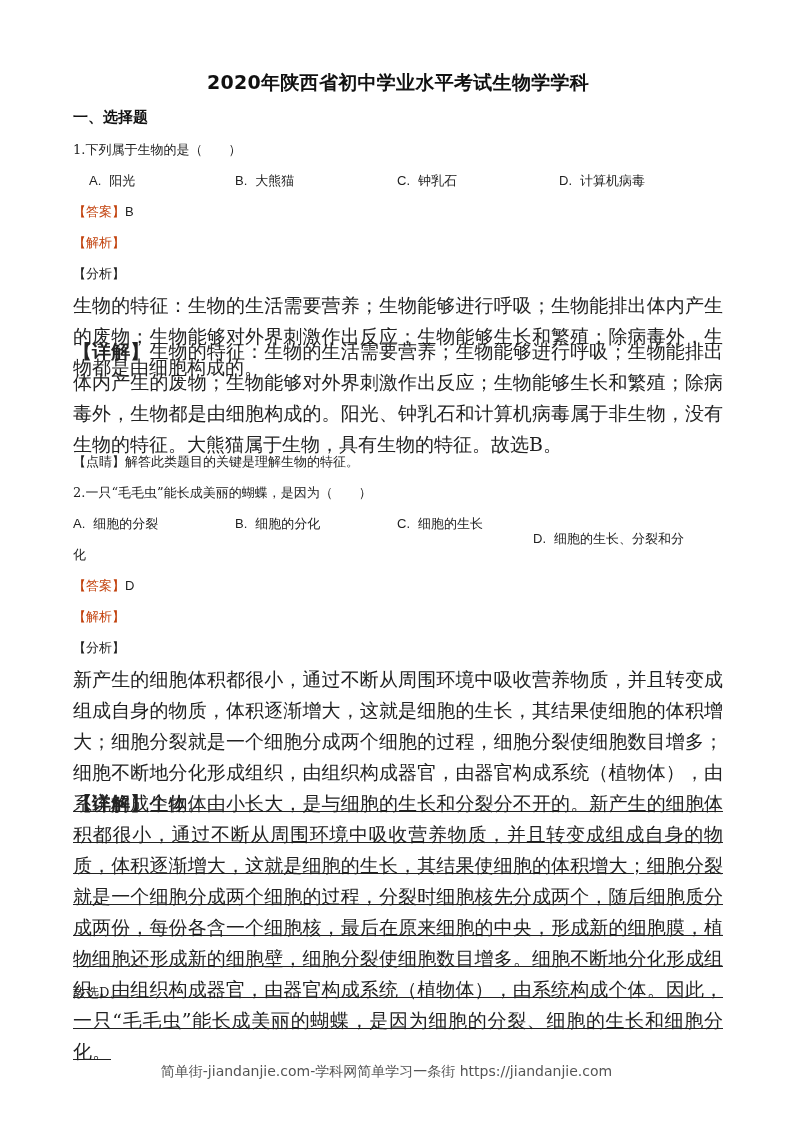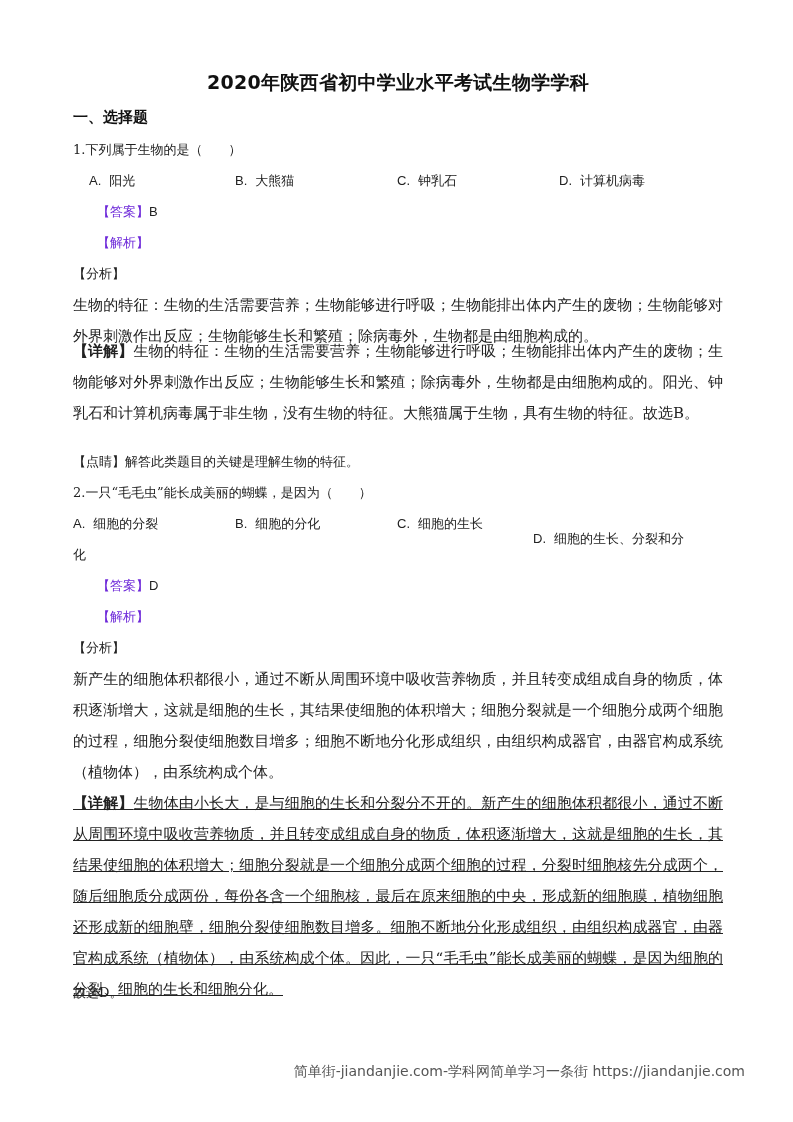--- a/index.html
+++ b/index.html
@@ -5,26 +5,26 @@
   html, body { margin: 0; padding: 0; background: #ffffff; }
   body { width: 793px; height: 1122px; position: relative; overflow: hidden;
          font-family: "DejaVu Serif", "Liberation Serif", serif; color: #222; }
   .page { position: absolute; left: 73px; top: 0; width: 650px; }
   .title { position: absolute; left: 0; width: 650px; top: 70px; text-align: center;
            font-family: "DejaVu Sans", "Liberation Sans", sans-serif; font-weight: bold;
            font-size: 19px; letter-spacing: 0.3px; color: #111; }
   .section { position: absolute; left: 0; top: 108px; font-family: "DejaVu Sans", sans-serif;
              font-weight: bold; font-size: 15px; color: #111; }
   .line { position: absolute; left: 0; font-size: 13px; line-height: 20px; white-space: nowrap; color: #222; }
-  .para { position: absolute; left: 0; width: 650px; font-size: 15px; line-height: 31px; text-align: justify; color: #222; }
-  .blue { color: #6d28d9; margin-left: 24px; }
+  .para { position: absolute; left: 0; width: 650px; font-size: 19px; line-height: 31px; text-align: justify; color: #222; }
+  .blue { color: #c2410c; }
   .opts { position: absolute; left: 0; width: 650px; font-size: 13px; line-height: 20px; }
   .opt { position: absolute; white-space: nowrap; }
   .opt .letter { font-family: "Liberation Sans", sans-serif; margin-right: 8px; }
-  .footer { position: absolute; left: 4px; width: 741px; top: 1063px; text-align: right;
+  .footer { position: absolute; left: 16px; width: 741px; top: 1063px; text-align: center;
             font-family: "DejaVu Sans", "Liberation Sans", sans-serif; font-size: 14px; color: #555; }
   .bold-tag { font-weight: bold; }
 </style>
 </head>
 <body>
 
 <div class="page">
   <div class="title">2020年陕西省初中学业水平考试生物学学科</div>
   <div class="section">一、选择题</div>
 

